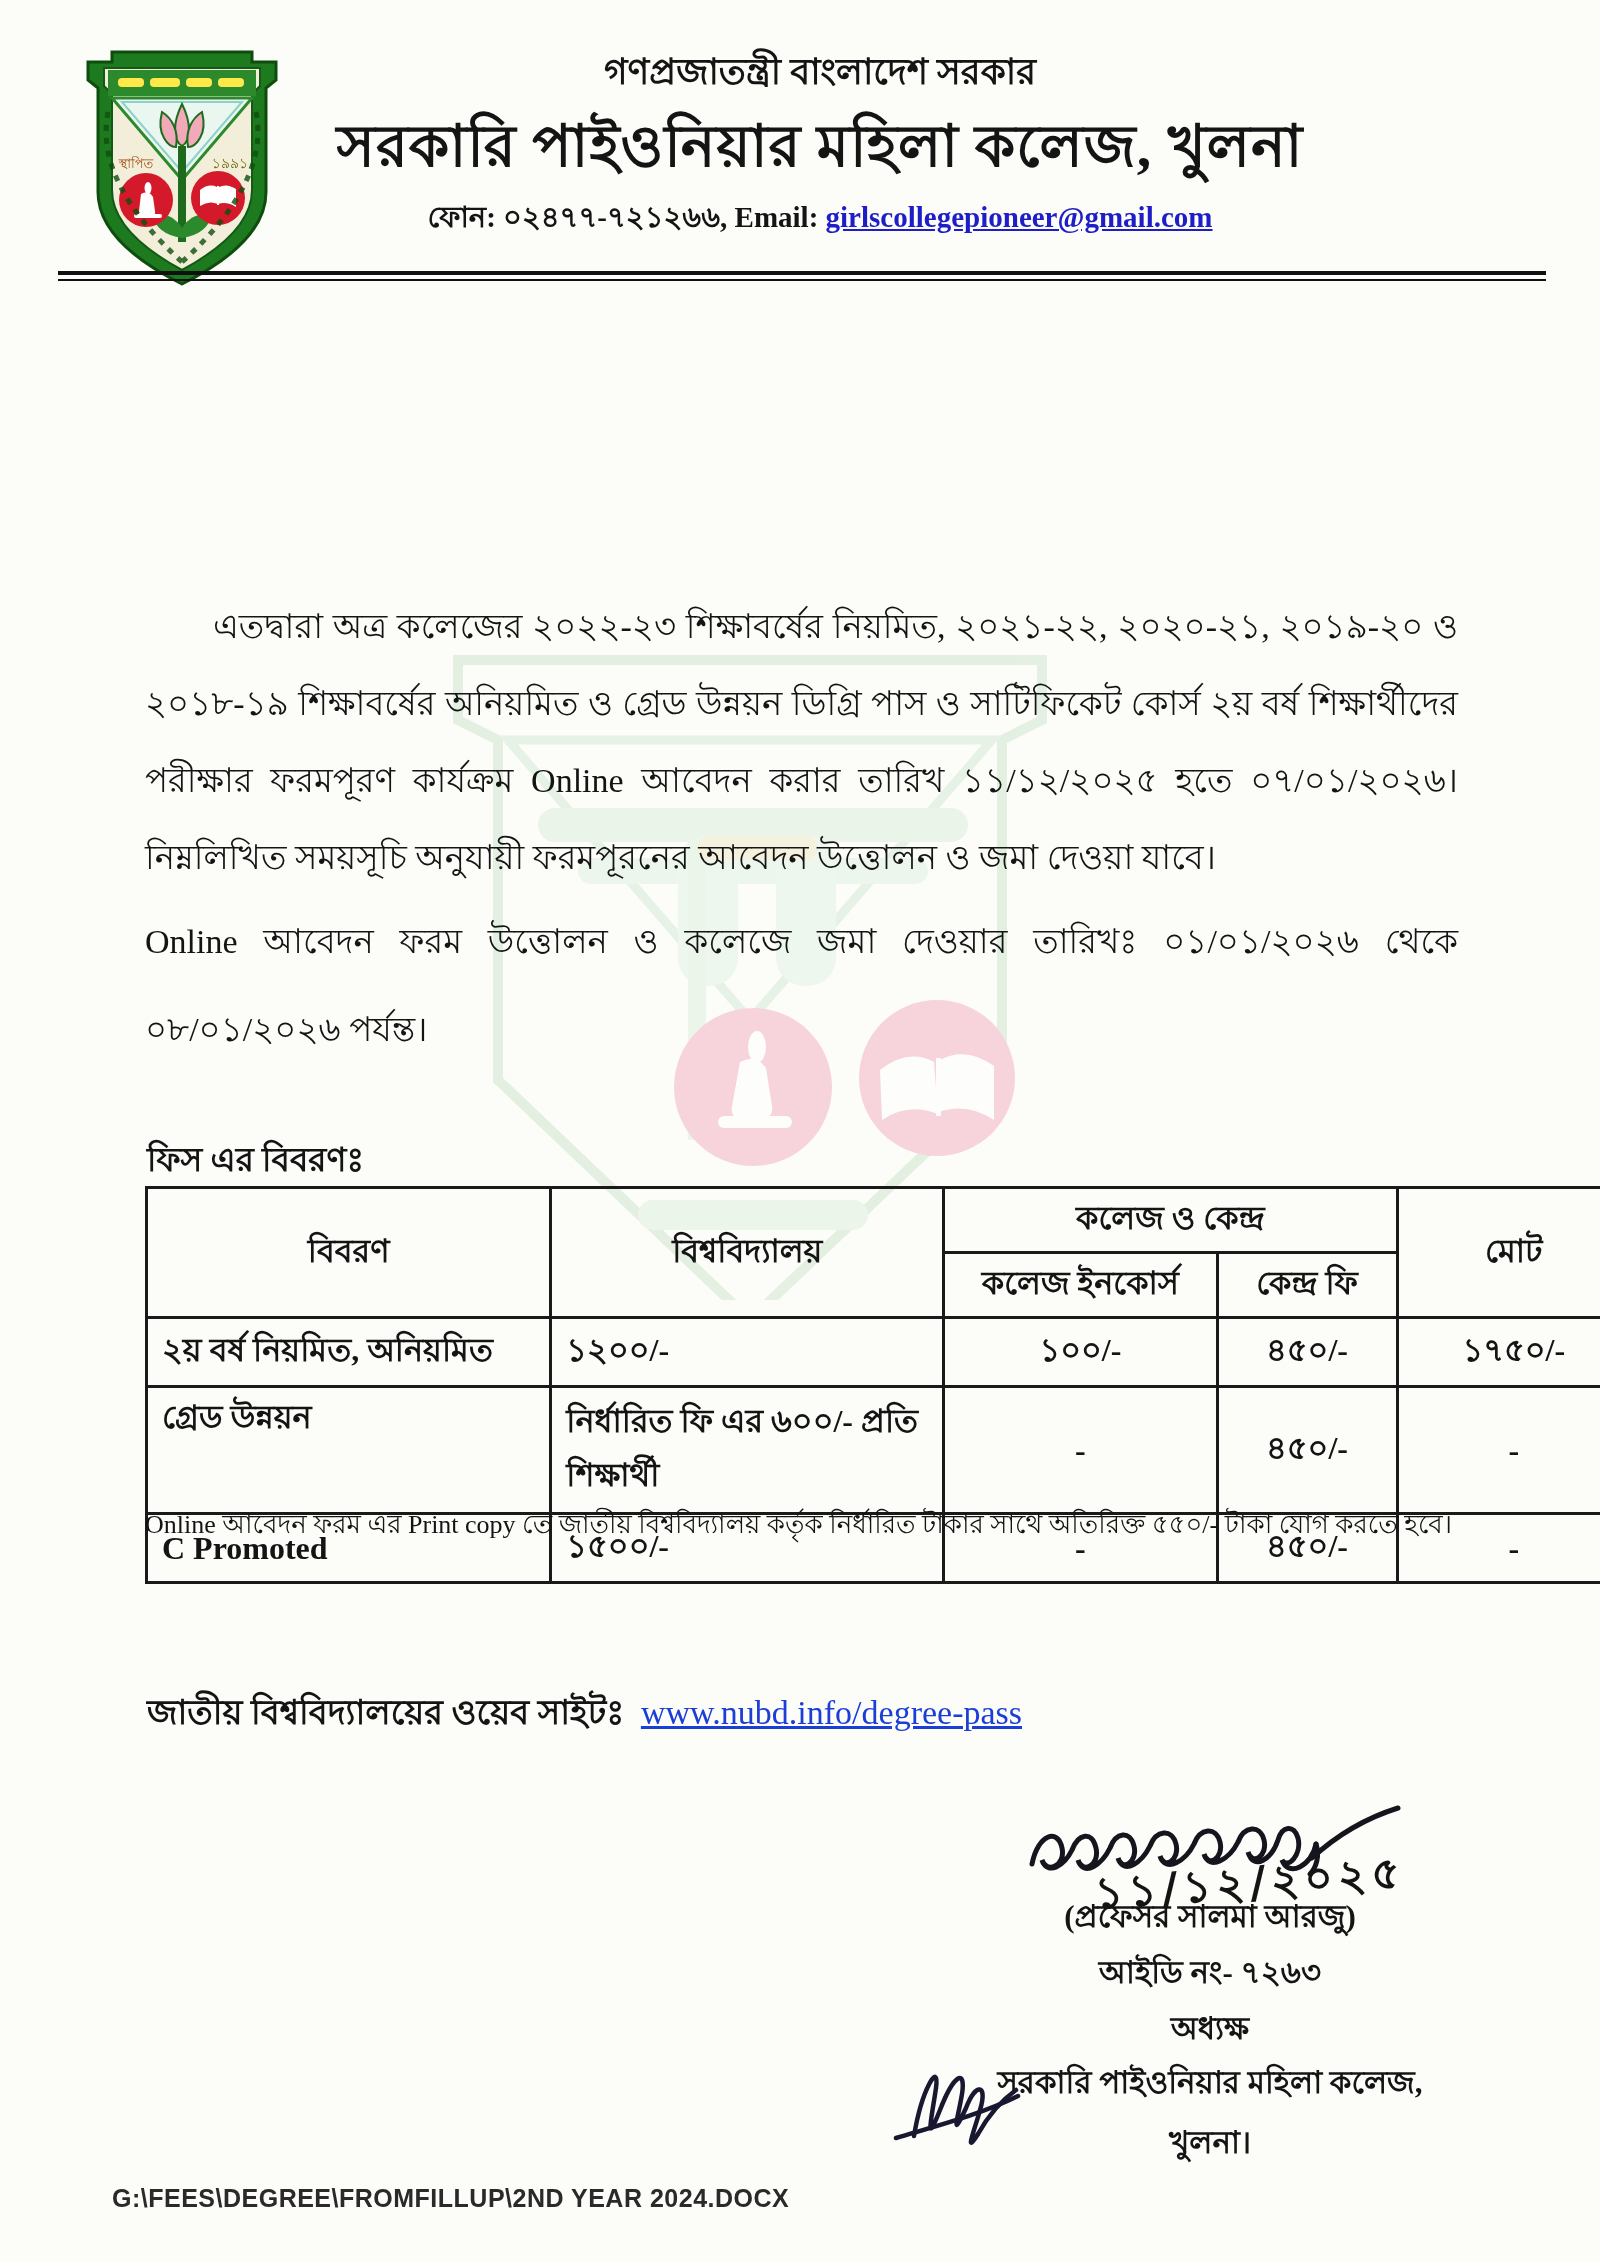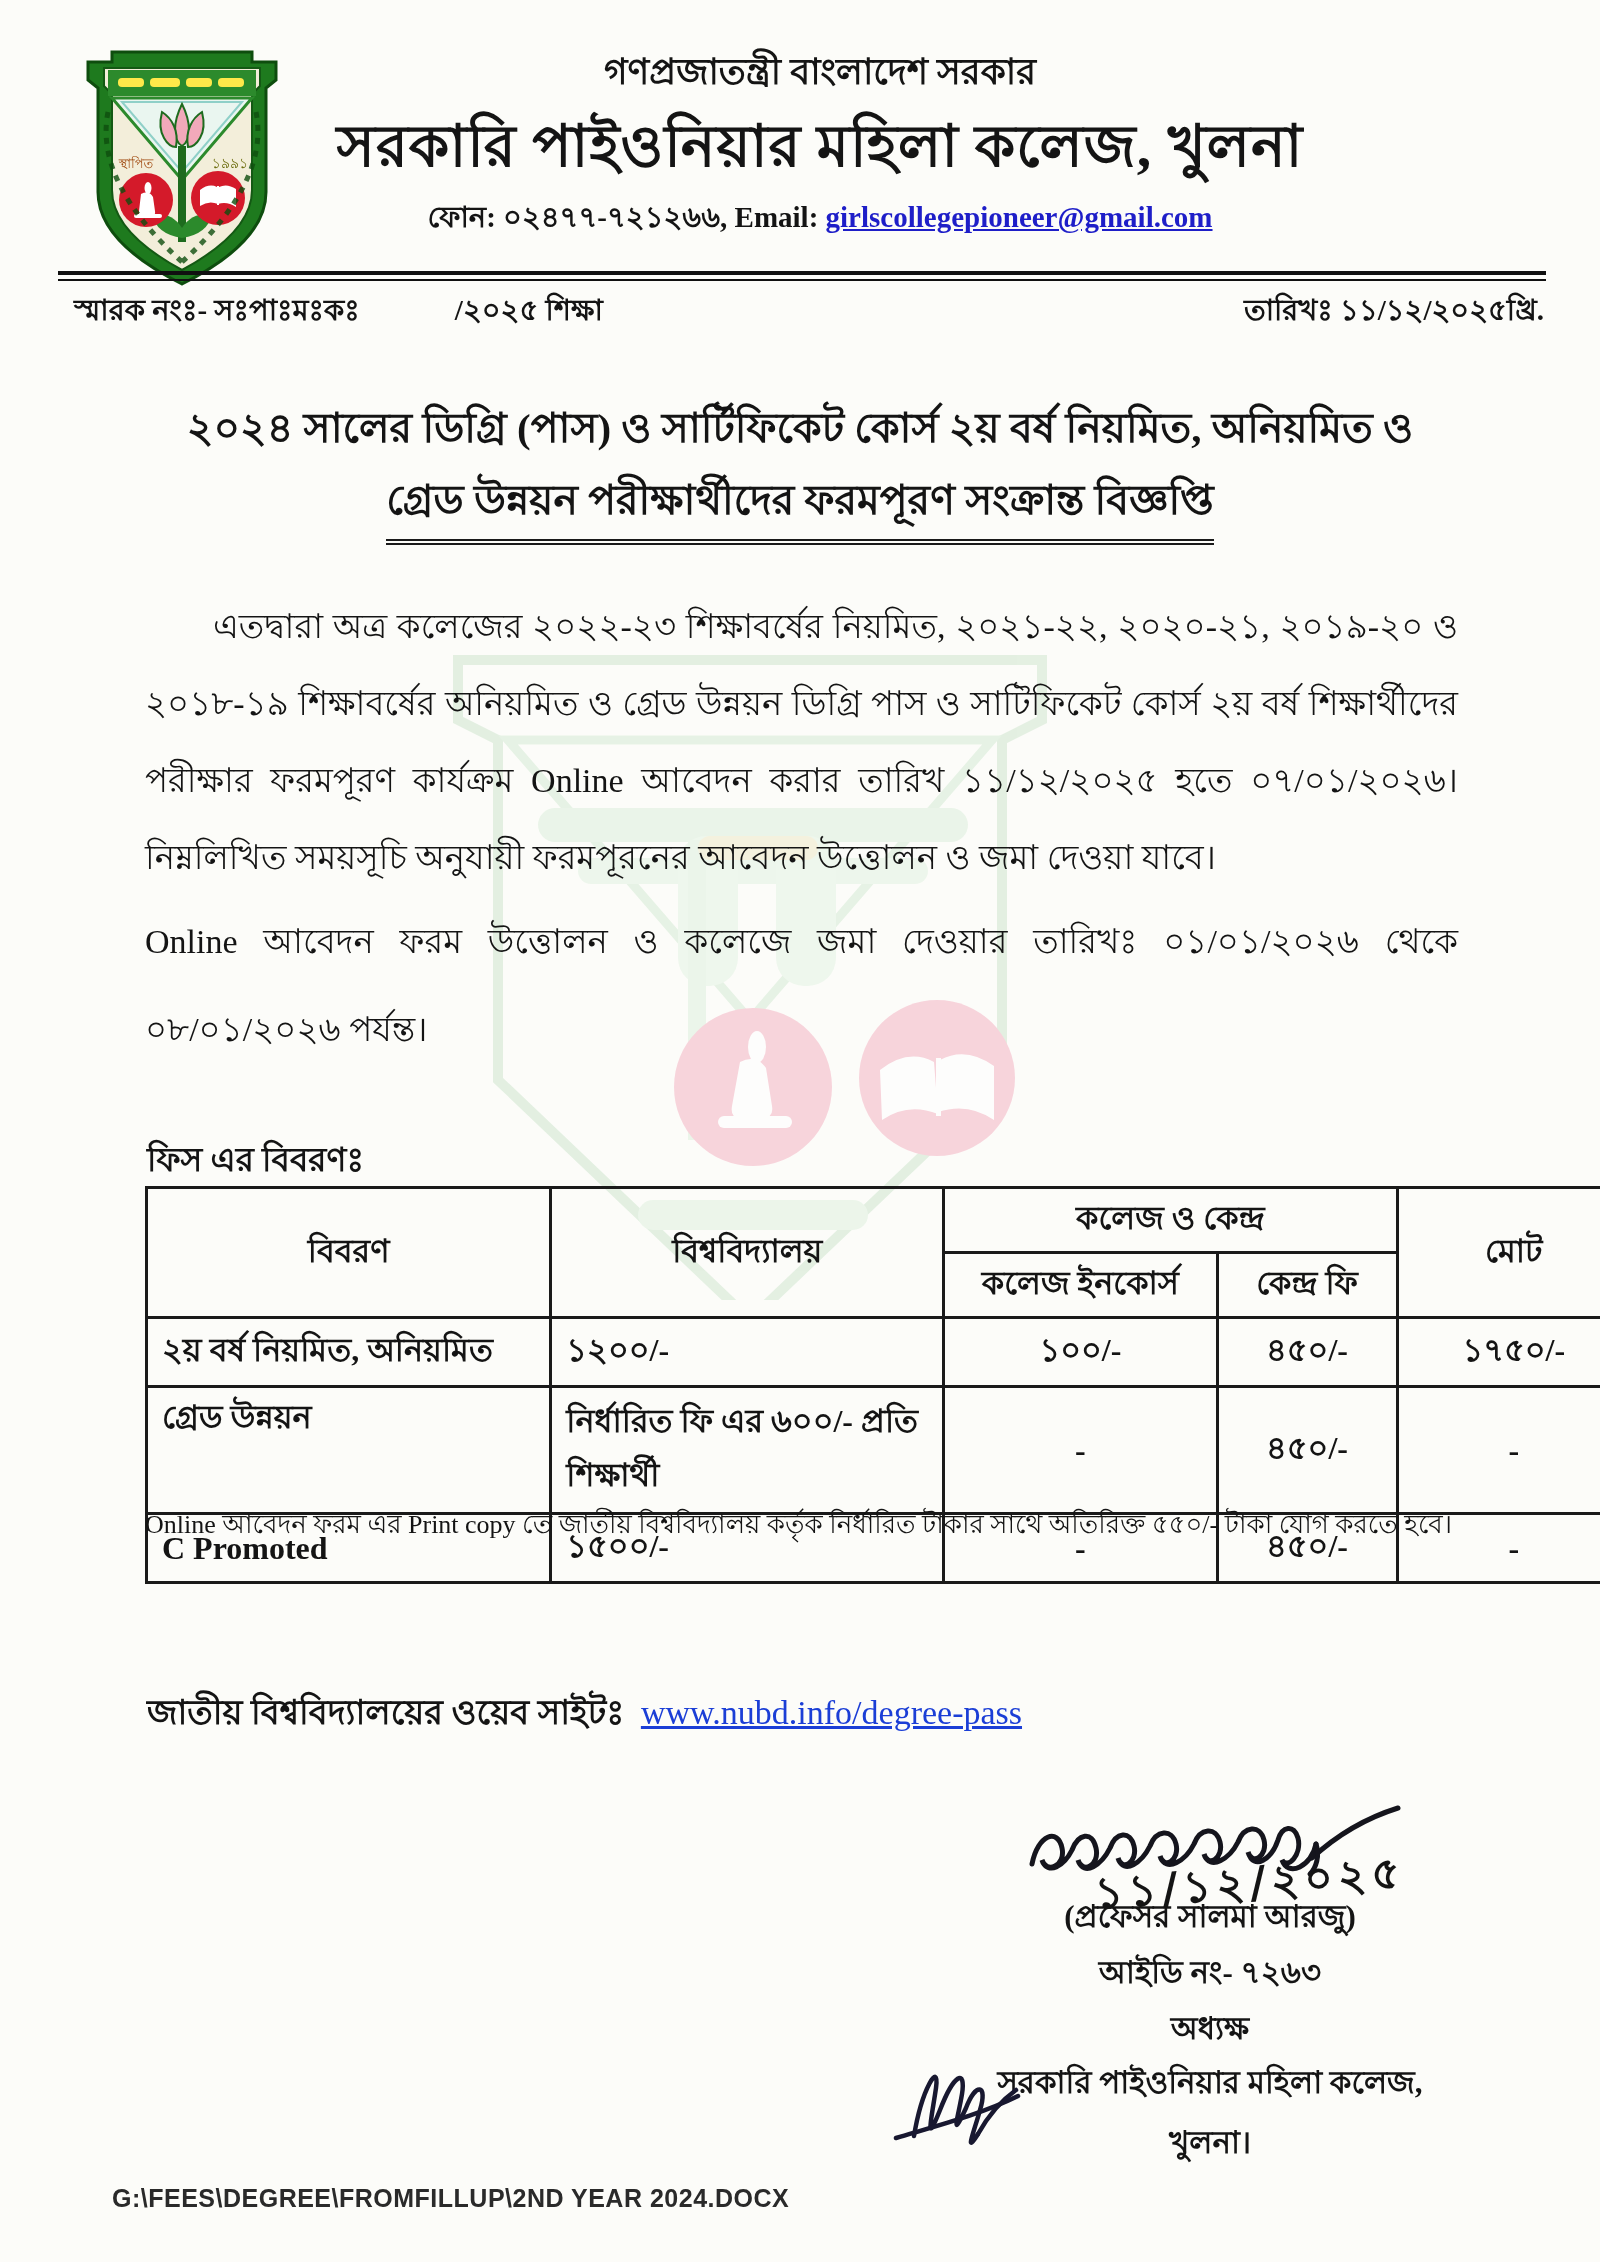--- a/index.html
+++ b/index.html
@@ -154,31 +154,21 @@
     <div class="govt-line">গণপ্রজাতন্ত্রী বাংলাদেশ সরকার</div>
     <h1 class="college-name">সরকারি পাইওনিয়ার মহিলা কলেজ, খুলনা</h1>
     <div class="contact">
       <span>ফোন: ০২৪৭৭-৭২১২৬৬, Email:</span>
       <span class="email-link">girlscollegepioneer@gmail.com</span>
     </div>
   </div>
 
   <div class="rule"></div>
 
-  <div class="memo-row">
-    <span>স্মারক নংঃ- সঃপাঃমঃকঃ</span>
-    <span class="memo-suffix">/২০২৫ শিক্ষা</span>
-    <span class="memo-spacer"></span>
-    <span class="memo-date">তারিখঃ ১১/১২/২০২৫খ্রি.</span>
-  </div>
-
-  <div class="title">
-    <div>২০২৪ সালের ডিগ্রি (পাস) ও সার্টিফিকেট কোর্স ২য় বর্ষ নিয়মিত, অনিয়মিত ও</div>
-    <div><span class="title-underline">গ্রেড উন্নয়ন পরীক্ষার্থীদের ফরমপূরণ সংক্রান্ত বিজ্ঞপ্তি</span></div>
-  </div>
+
 
   <p class="para para1">এতদ্বারা অত্র কলেজের ২০২২-২৩ শিক্ষাবর্ষের নিয়মিত, ২০২১-২২, ২০২০-২১, ২০১৯-২০ ও ২০১৮-১৯ শিক্ষাবর্ষের অনিয়মিত ও গ্রেড উন্নয়ন ডিগ্রি পাস ও সাটিফিকেট কোর্স ২য় বর্ষ শিক্ষার্থীদের পরীক্ষার ফরমপূরণ কার্যক্রম Online আবেদন করার তারিখ ১১/১২/২০২৫ হতে ০৭/০১/২০২৬। নিম্নলিখিত সময়সূচি অনুযায়ী ফরমপূরনের আবেদন উত্তোলন ও জমা দেওয়া যাবে।</p>
   <p class="para para2">Online আবেদন ফরম উত্তোলন ও কলেজে জমা দেওয়ার তারিখঃ ০১/০১/২০২৬ থেকে ০৮/০১/২০২৬ পর্যন্ত।</p>
 
   <div class="fees-heading">ফিস এর বিবরণঃ</div>
 
   <div class="fees-table-wrap">
     <table class="fees">
       <colgroup>
         <col style="width:355px">

